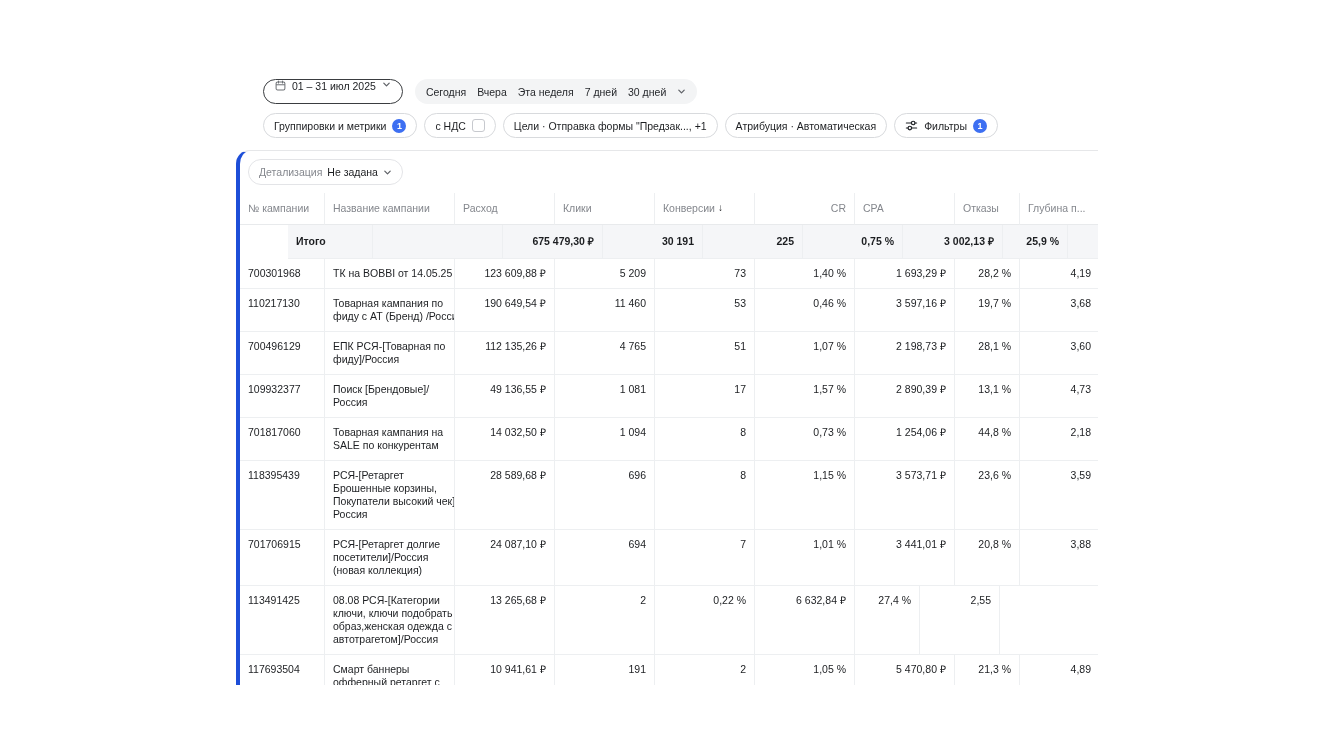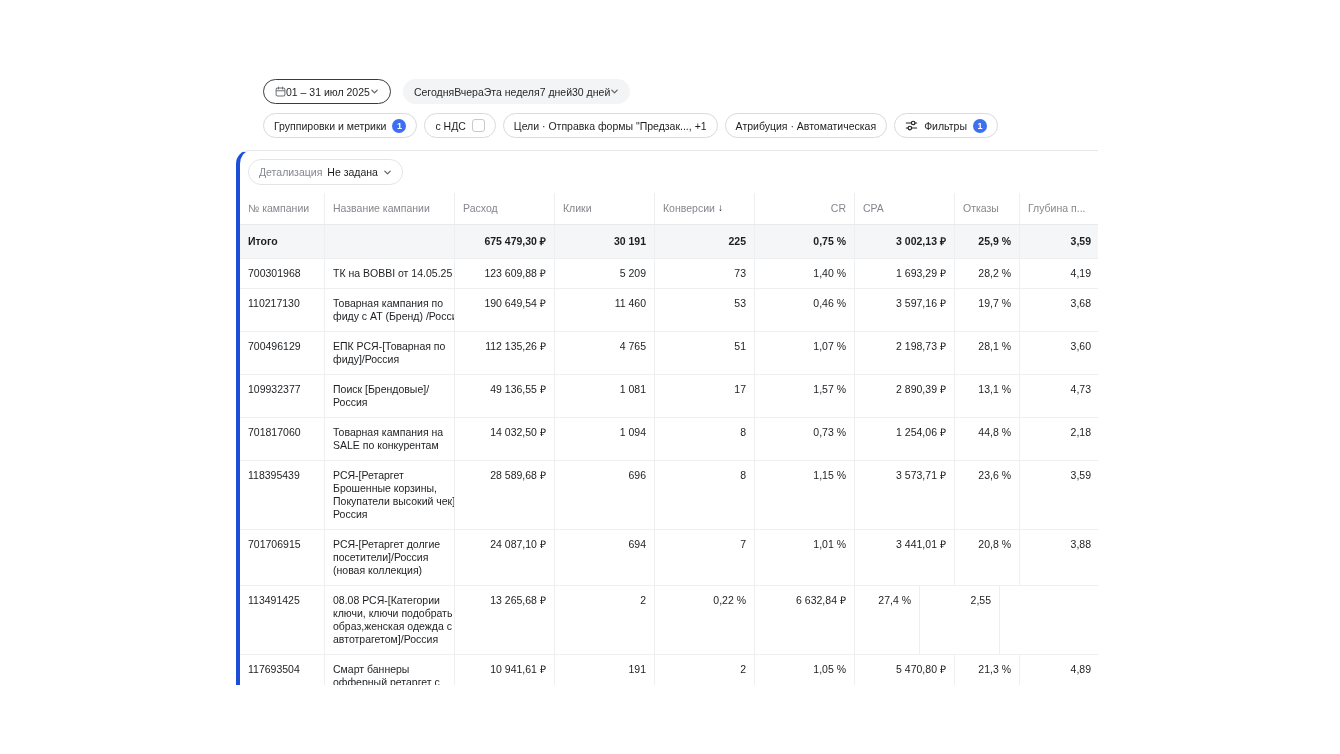--- a/index.html
+++ b/index.html
@@ -4,24 +4,24 @@
 <style>
   * { margin:0; padding:0; box-sizing:border-box; }
   html,body { width:1340px; height:754px; background:#ffffff; overflow:hidden;
     font-family:"Liberation Sans", sans-serif; color:#1c1e21; }
   .stage { position:relative; width:1340px; height:754px; background:#fff; }
 
   
   .controls { position:absolute; left:263px; top:79px; }
   .row1 { display:flex; align-items:center; gap:12px; height:25px; }
   button { font-family:inherit; }
-  .datepill { display:inline-flex; align-items:center; height:25px; padding:0 11px;
+  .datepill { display:inline-flex; align-items:flex-start; gap:6px; height:25px; padding:0 11px;
     border:1.5px solid #3a3d40; border-radius:13px; background:#fff; font-size:10.5px;
     color:#1c1e21; cursor:pointer; }
-  .quick { display:inline-flex; align-items:center; height:25px; padding:0 11px;
+  .quick { display:inline-flex; align-items:center; gap:11px; height:25px; padding:0 11px;
     background:#f3f4f5; border-radius:13px; font-size:10.5px; color:#26282c; }
   .qbtn { background:none; border:none; font-size:10.5px; color:#26282c; cursor:pointer; padding:0; }
   .row2 { margin-top:9px; display:flex; gap:7px; align-items:center; }
   .pill { display:inline-flex; align-items:center; gap:6px; height:25px; padding:0 10px;
     border:1px solid #d8dadd; border-radius:13px; background:#fff; font-size:10.5px;
     color:#1c1e21; cursor:pointer; white-space:nowrap; }
   .badge { min-width:14px; height:14px; border-radius:7px; background:#3d6ff2; color:#fff;
     font-size:9px; line-height:14px; display:inline-flex; align-items:center; justify-content:center;
     padding:0 3px; font-weight:bold; }
   .checkbox { width:13px; height:13px; border:1px solid #c7c9ce; border-radius:3px; background:#fff;
@@ -40,21 +40,21 @@
 
   .table { margin-top:8px; width:860px; font-size:10.5px; }
   .thead { display:flex; }
   .tbody { display:block; }
   .tcell { flex:none; padding:8px 8px; border-right:1px solid #edeff1; overflow:hidden;
     line-height:13px; }
   .th { color:#84878d; padding:9px 8px; display:flex; align-items:flex-start; gap:3px;
     cursor:pointer; border-bottom:1px solid #e8eaec;text-align:center; }
   .sort { color:#1c1e21; font-size:10px; line-height:12px; }
   .trow { display:flex; border-bottom:1px solid #edeff1; cursor:pointer; }
-  .trow.total { background:#f5f6f8; font-weight:bold; }
+  .trow.total { background:#f5f6f8; font-weight:bold;margin-left:48px; }
   .trow.total .tcell { padding:10px 8px; }
   .c0 { width:85px; }
   .c1 { width:130px; white-space:pre; }
   .c2,.c3,.c4,.c5,.c6,.c7,.c8 { text-align:right; }
   .c2 { width:100px; } .c3 { width:100px; } .c4 { width:100px; } .c5 { width:100px;justify-content:flex-end; }
   .c6 { width:100px; } .c7 { width:65px; } .c8 { width:80px; }
 </style>
 </head>
 <body>
 

